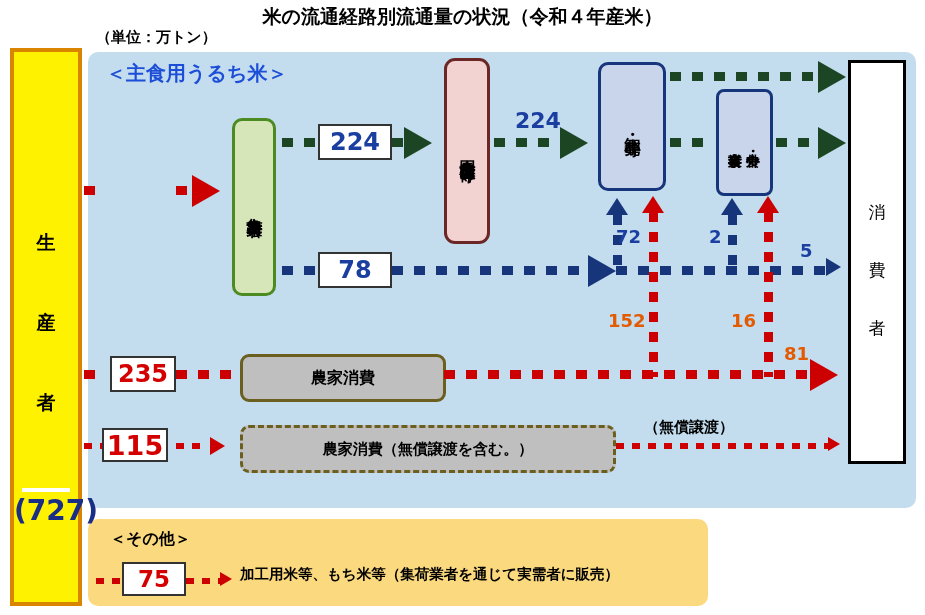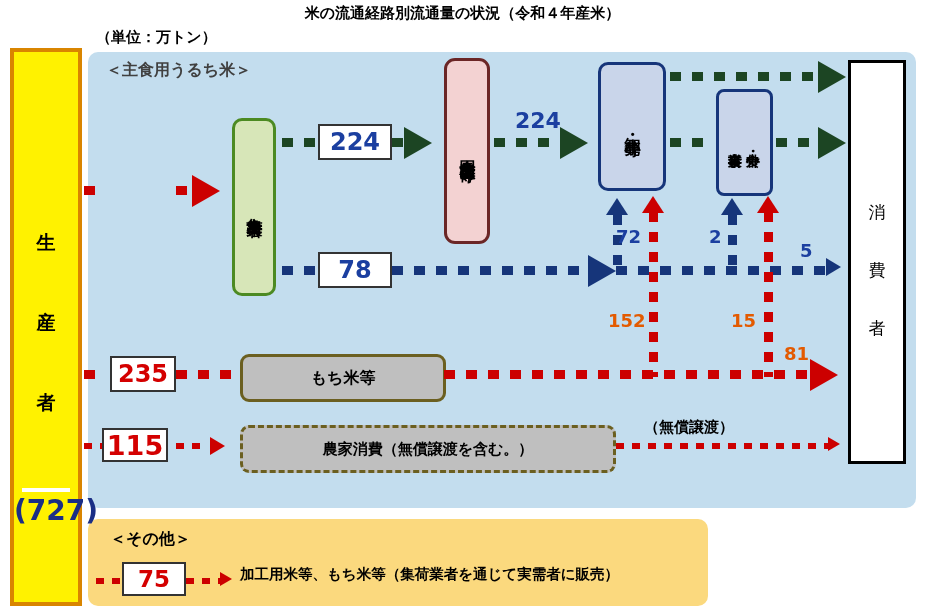--- a/index.html
+++ b/index.html
@@ -11,21 +11,21 @@
     background:#ffffff;
     overflow:hidden;
   }
 
   .abs{position:absolute;}
 
   
   #title{
     left:0;top:4px;width:925px;
     text-align:center;
-    font-size:15px;font-weight:700;color:#000;
+    font-size:19px;font-weight:700;color:#000;
     letter-spacing:0px;
   }
 
   
   #unit{
     left:96px;top:28px;
     font-size:15px;font-weight:700;color:#000;
   }
 
   
@@ -50,21 +50,21 @@
   }
 
   
   #panel{
     left:88px;top:52px;width:828px;height:456px;
     background:#C3DDEE;
     border-radius:10px;
   }
   #panel-title{
     left:106px;top:60px;
-    font-size:16px;font-weight:700;color:#404040;
+    font-size:20px;font-weight:700;color:#1d4ed8;
   }
 
   
   #otherpanel{
     left:88px;top:519px;width:620px;height:87px;
     background:#FBD97E;
     border-radius:10px;
   }
   #other-title{
     left:110px;top:529px;font-size:16px;font-weight:700;color:#000;
@@ -278,33 +278,33 @@
   <div class="abs lbl blue" style="left:588px;top:226px;font-size:18px;margin-left:28px;">72</div>
 
   <div class="abs vline blue" style="left:728px;top:215px;height:55px;"></div>
   <div class="abs arr u blue" style="left:721px;top:198px;"></div>
   <div class="abs lbl blue" style="left:709px;top:226px;font-size:18px;">2</div>
 
   <div class="abs hline red" style="left:84px;top:370px;width:22px;"></div>
   <div class="abs chip red" style="left:110px;top:356px;width:66px;height:36px;font-size:24px;">235</div>
   <div class="abs hline red" style="left:176px;top:370px;width:64px;"></div>
 
-  <div class="abs" id="n-chokubai">もち米等</div>
+  <div class="abs" id="n-chokubai">農家消費</div>
 
   <div class="abs hline red" style="left:444px;top:370px;width:366px;"></div>
   <div class="abs arr r red" style="left:810px;top:359px;"></div>
   <div class="abs lbl orange" style="left:784px;top:343px;font-size:18px;">81</div>
 
   <div class="abs vline red" style="left:649px;top:212px;height:165px;"></div>
   <div class="abs arr u red" style="left:642px;top:196px;"></div>
   <div class="abs lbl orange" style="left:608px;top:310px;font-size:18px;">152</div>
 
   <div class="abs vline red" style="left:764px;top:212px;height:165px;"></div>
   <div class="abs arr u red" style="left:757px;top:196px;"></div>
-  <div class="abs lbl orange" style="left:731px;top:310px;font-size:18px;">15</div>
+  <div class="abs lbl orange" style="left:731px;top:310px;font-size:18px;">16</div>
 
   <div class="abs hline redthin" style="left:84px;top:443px;width:22px;"></div>
   <div class="abs chip red" style="left:102px;top:428px;width:66px;height:34px;font-size:27px;">115</div>
   <div class="abs hline redthin" style="left:176px;top:443px;width:32px;"></div>
   <div class="abs arr rs red" style="left:210px;top:437px;"></div>
 
   <div class="abs" id="n-shohi">農家消費（無償譲渡を含む。）</div>
 
   <div class="abs lbl black" style="left:644px;top:418px;font-size:15px;font-weight:700;">（無償譲渡）</div>
   <div class="abs hline redthin" style="left:616px;top:443px;width:212px;"></div>

